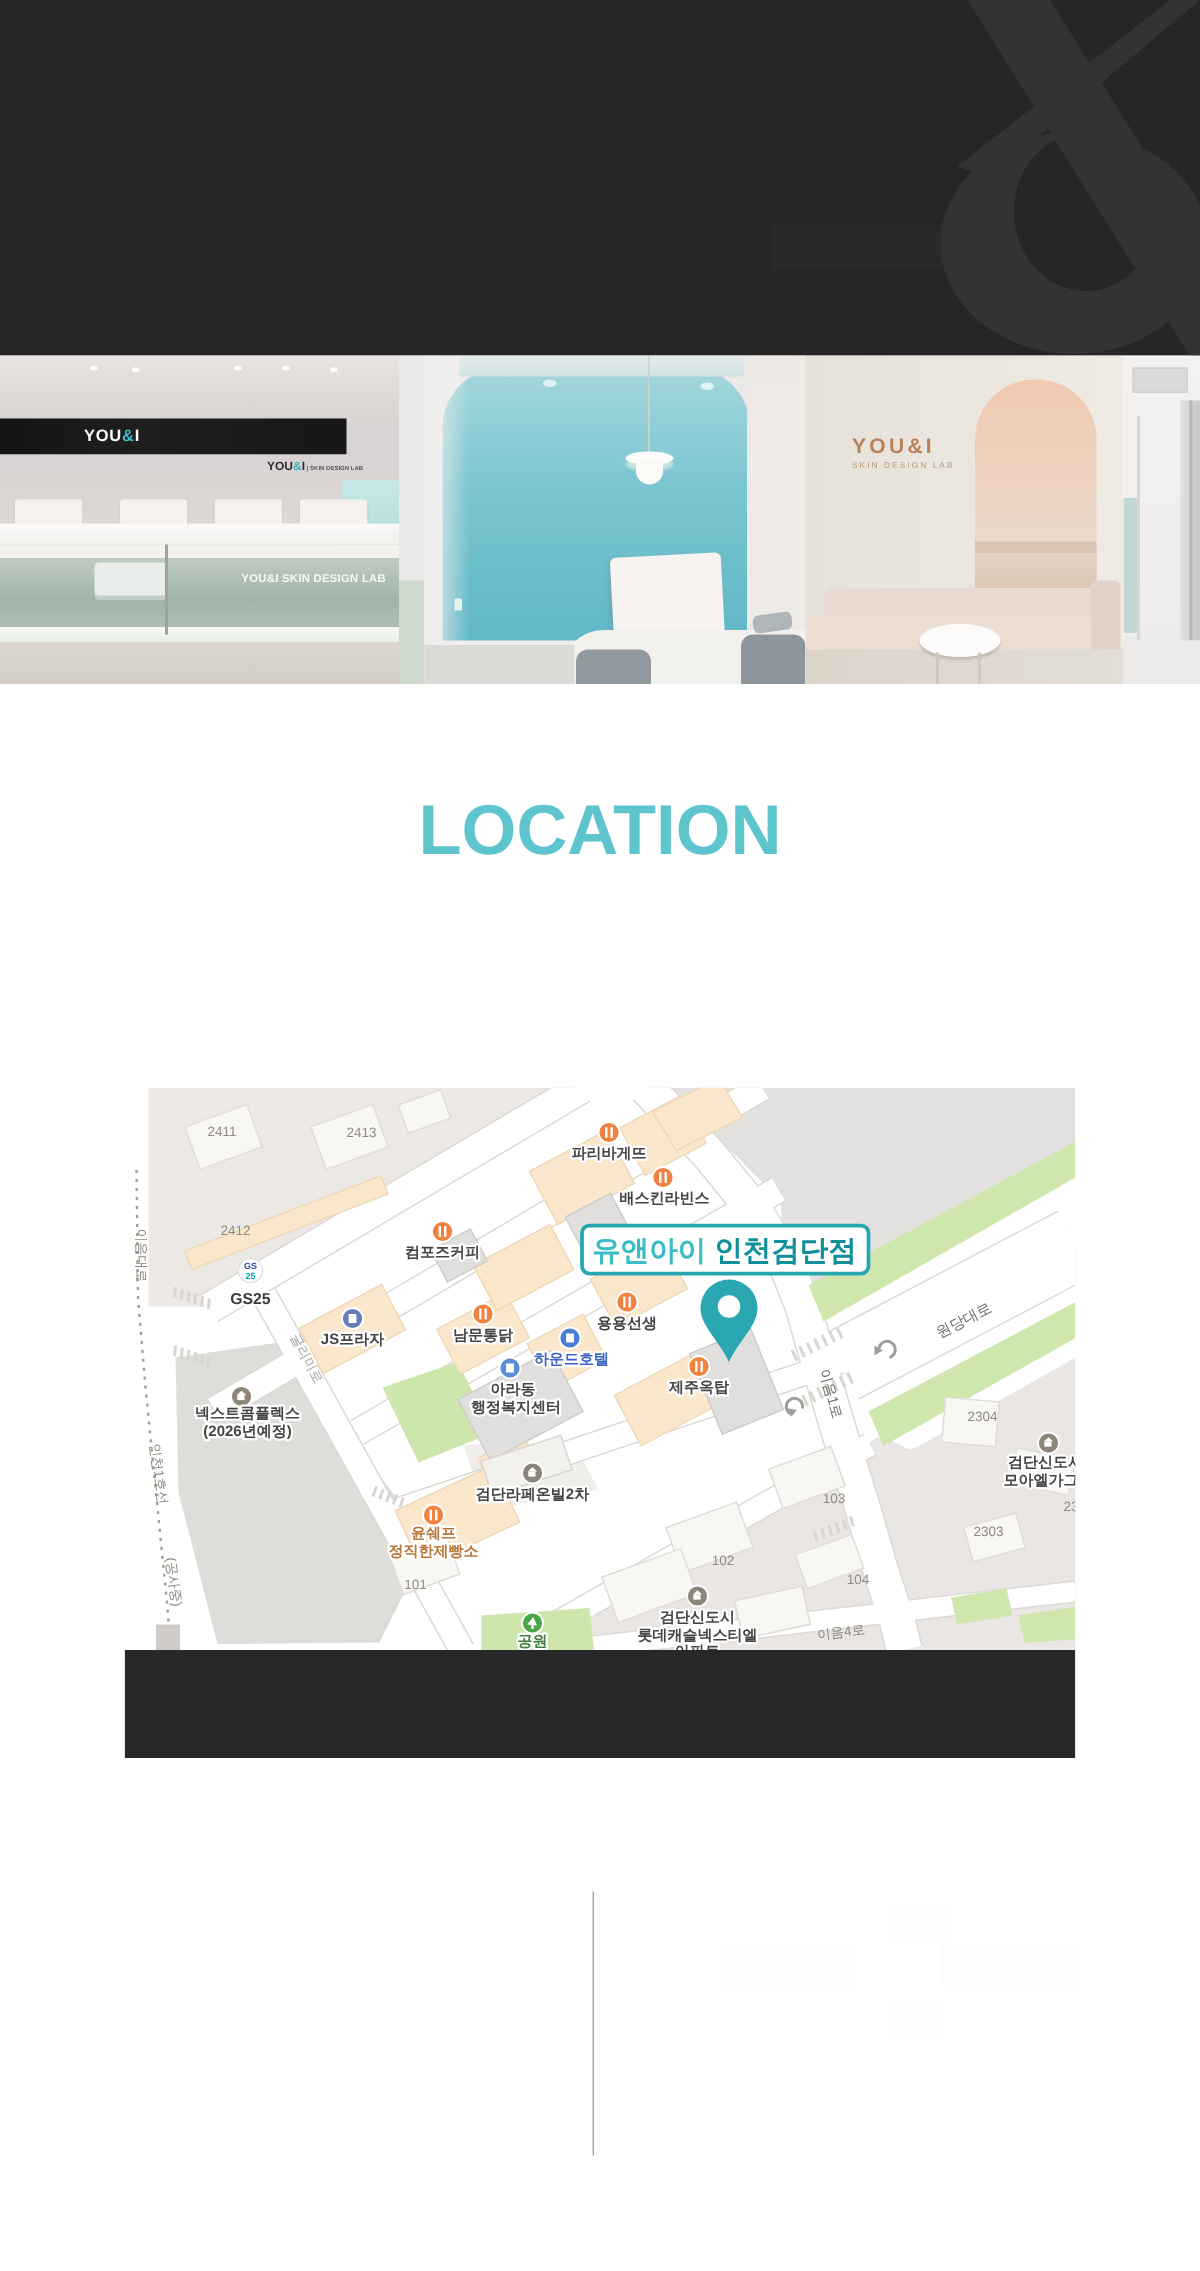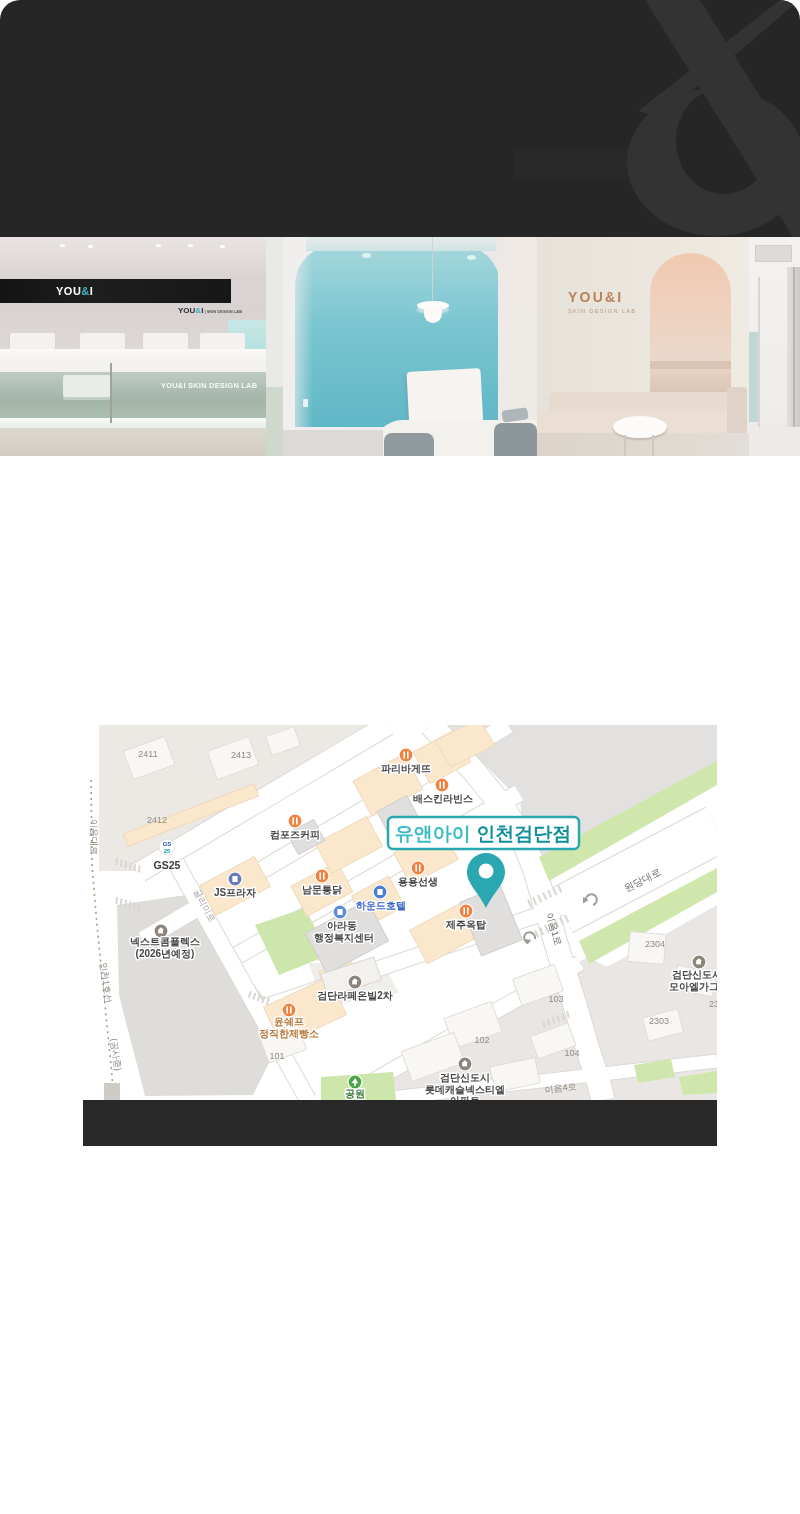--- a/index.html
+++ b/index.html
@@ -1,17 +1,17 @@
 <!DOCTYPE html>
 <html><head>
 <meta charset="utf-8">
 <style>
   html,body{margin:0;padding:0;}
   body{width:800px;height:1514px;background:#fff;font-family:"Liberation Sans",sans-serif;}
-  #page{position:relative;width:800px;height:1146px;overflow:hidden;background:#fff;border-radius:20px;}
+  #page{position:relative;width:800px;height:1514px;overflow:hidden;background:#fff;}
   .abs{position:absolute;}
 </style>
 </head>
 <body>
 <div id="page">
 
   <div class="abs" id="header" style="left:0;top:0;width:800px;height:237px;background:#262626;overflow:hidden;">
     <svg width="800" height="237" style="position:absolute;left:0;top:0;">
       <rect x="514" y="149" width="129" height="31" fill="#292929"></rect>
       <g fill="#333333">
@@ -85,20 +85,21 @@
     <div class="abs" id="ph4" style="left:749px;top:0;width:51px;height:219px;overflow:hidden;background:linear-gradient(#f3f2f0,#eeedeb 80%,#e8e7e5);">
       <div class="abs" style="left:6px;top:8px;width:35px;height:15px;background:#dcdbd9;border:1px solid #d0cfcd;"></div>
       <div class="abs" style="left:38px;top:30px;width:13px;height:160px;background:linear-gradient(90deg,#e2e0de,#cbc9c7);"></div>
       <div class="abs" style="left:44px;top:30px;width:2px;height:160px;background:#b8b6b4;"></div>
       <div class="abs" style="left:0;top:95px;width:9px;height:90px;background:#c3d6d6;"></div>
       <div class="abs" style="left:9px;top:40px;width:2px;height:150px;background:#d8d6d4;"></div>
       <div class="abs" style="left:0;top:190px;width:51px;height:29px;background:#ecebe9;"></div>
     </div>
   </div>
 
+  <div class="abs" style="left:0;top:525px;width:800px;text-align:center;font-weight:bold;font-size:47px;letter-spacing:0px;color:#5ec5ce;">LOCATION</div>
 
   <div class="abs" id="map" style="left:83px;top:725px;width:634px;height:447px;overflow:hidden;background:#fff;">
   <svg width="634" height="447" viewBox="0 0 634 447" font-family="Liberation Sans, sans-serif">
   <rect width="634" height="447" fill="#ffffff"></rect>
   <polygon points="14,0 295,0 48,152 14,152" fill="#ece9e4"></polygon>
   <polygon points="362,0 634,0 634,46 460,142 446,162 437,75" fill="#e3e1e0"></polygon>
   <polygon points="258,375 490,240 505,232 534,247 634,192 634,375" fill="#e9e6e3"></polygon>
   <polygon points="528,240 634,180 634,375 520,375 490,248" fill="#e9e6e3"></polygon>
   <polygon points="34,180 103,170 140,220 185,278 192,326 170,370 62,371 36,270" fill="#dfddda"></polygon>
 

